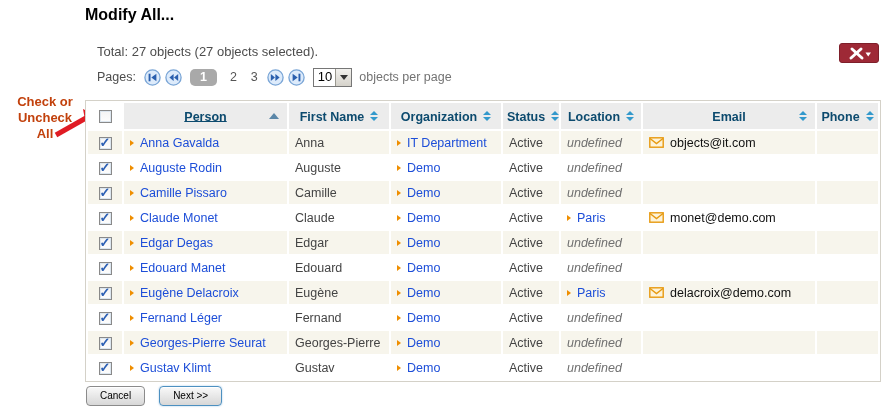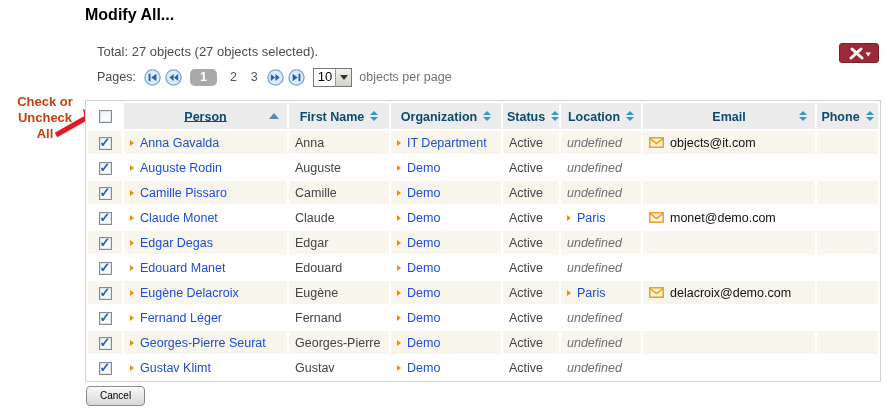--- a/index.html
+++ b/index.html
@@ -256,15 +256,16 @@
           <td><span class="status-txt">Active</span></td>
           <td><span class="undef">undefined</span></td>
           <td></td>
           <td></td>
         </tr>
       </tbody>
   </table>
 
   <div class="footer">
     <button class="btn">Cancel</button>
+    <button class="btn btn-next">Next &gt;&gt;</button>
   </div>
 
 </div>
 
 </body></html>

